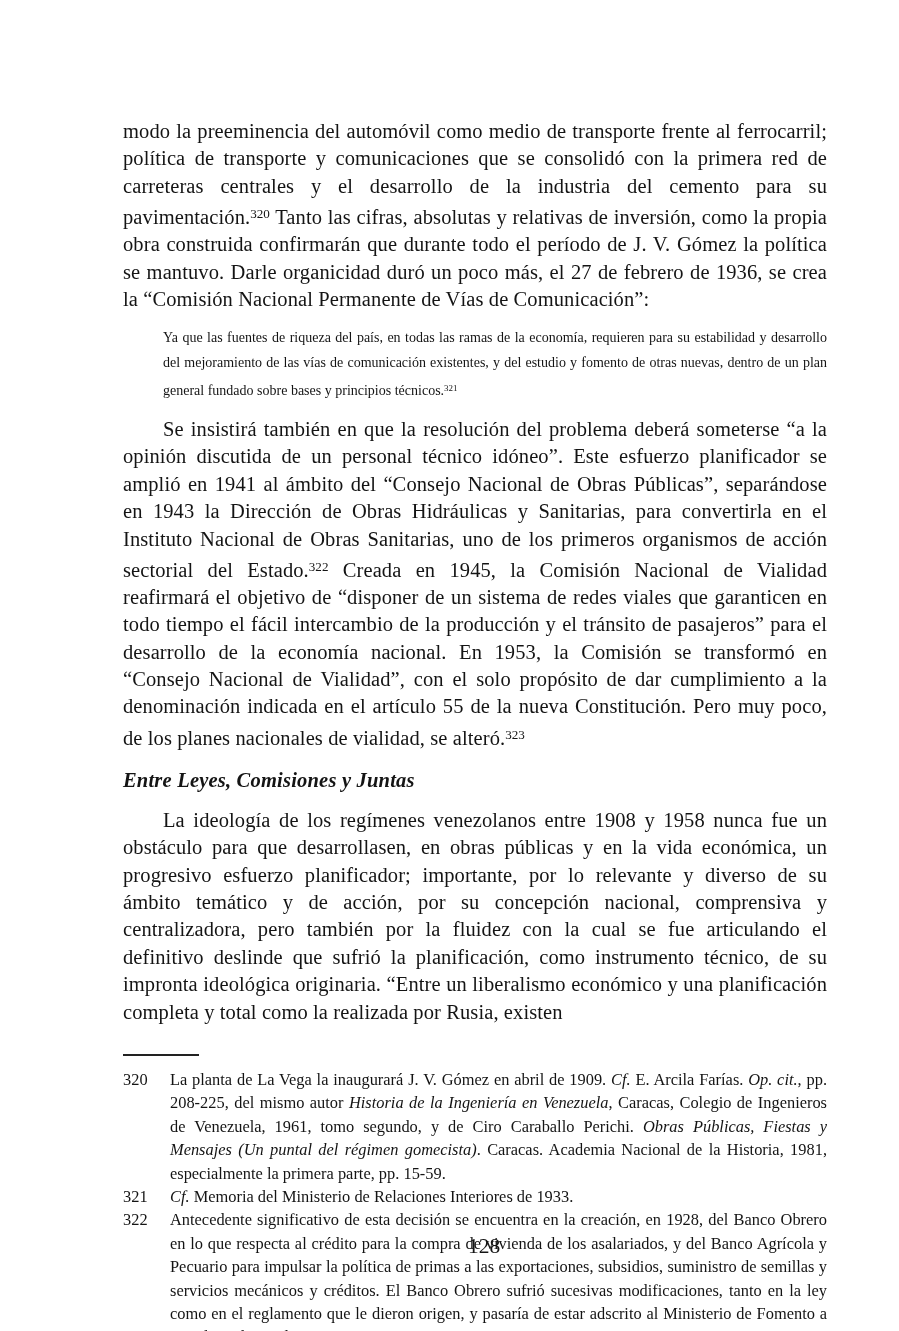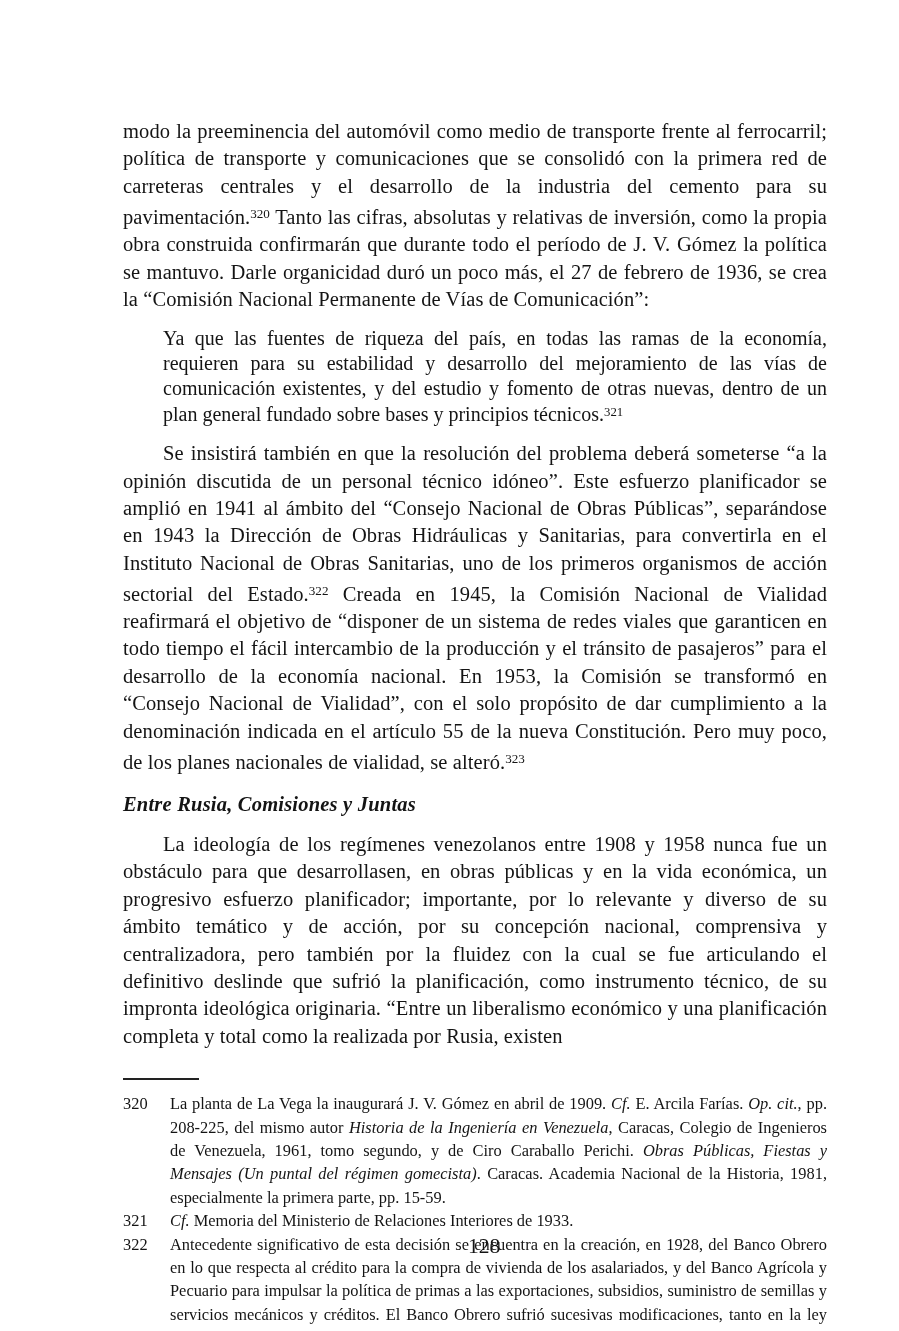--- a/index.html
+++ b/index.html
@@ -18,21 +18,21 @@
   .body-text p {
     margin: 0;
     font-size: 20.5px;
     line-height: 27.4px;
     text-align: justify;
     letter-spacing: 0.1px;
   }
   .body-text p.indent { text-indent: 40px; }
   blockquote.quote {
     margin: 13px 0 13px 40px;
-    font-size: 20px;
+    font-size: 14px;
     line-height: 24.6px;
     text-align: justify;
   }
   h3.section-heading {
     margin: 17px 0 15px 0;
     font-size: 20.5px;
     font-weight: bold;
     font-style: italic;
     letter-spacing: 0.2px;
   }
@@ -75,21 +75,21 @@
 
 <div class="page">
   <div class="body-text">
 
     <p><span>modo la preeminencia del automóvil como medio de transporte frente al ferrocarril; política de transporte y comunicaciones que se consolidó con la primera red de carreteras centrales y el desarrollo de la industria del cemento para su pavimentación.</span><span class="sup">320</span><span> Tanto las cifras, absolutas y relativas de inversión, como la propia obra construida confirmarán que durante todo el período de J. V. Gómez la política se mantuvo. Darle organicidad duró un poco más, el 27 de febrero de 1936, se crea la “Comisión Nacional Permanente de Vías de Comunicación”:</span></p>
 
     <blockquote class="quote"><span>Ya que las fuentes de riqueza del país, en todas las ramas de la economía, requieren para su estabilidad y desarrollo del mejoramiento de las vías de comunicación existentes, y del estudio y fomento de otras nuevas, dentro de un plan general fundado sobre bases y principios técnicos.</span><span class="sup">321</span></blockquote>
 
     <p class="indent"><span>Se insistirá también en que la resolución del problema deberá someterse “a la opinión discutida de un personal técnico idóneo”. Este esfuerzo planificador se amplió en 1941 al ámbito del “Consejo Nacional de Obras Públicas”, separándose en 1943 la Dirección de Obras Hidráulicas y Sanitarias, para convertirla en el Instituto Nacional de Obras Sanitarias, uno de los primeros organismos de acción sectorial del Estado.</span><span class="sup">322</span><span> Creada en 1945, la Comisión Nacional de Vialidad reafirmará el objetivo de “disponer de un sistema de redes viales que garanticen en todo tiempo el fácil intercambio de la producción y el tránsito de pasajeros” para el desarrollo de la economía nacional. En 1953, la Comisión se transformó en “Consejo Nacional de Vialidad”, con el solo propósito de dar cumplimiento a la denominación indicada en el artículo 55 de la nueva Constitución. Pero muy poco, de los planes nacionales de vialidad, se alteró.</span><span class="sup">323</span></p>
 
-    <h3 class="section-heading">Entre Rusia, Comisiones y Juntas</h3>
+    <h3 class="section-heading">Entre Leyes, Comisiones y Juntas</h3>
 
     <p class="indent"><span>La ideología de los regímenes venezolanos entre 1908 y 1958 nunca fue un obstáculo para que desarrollasen, en obras públicas y en la vida económica, un progresivo esfuerzo planificador; importante, por lo relevante y diverso de su ámbito temático y de acción, por su concepción nacional, comprensiva y centralizadora, pero también por la fluidez con la cual se fue articulando el definitivo deslinde que sufrió la planificación, como instrumento técnico, de su impronta ideológica originaria. “Entre un liberalismo económico y una planificación completa y total como la realizada por Rusia, existen</span></p>
 
     <hr class="fn-rule">
 
     <div class="footnotes" id="footnotes">
         <div class="fn">
           <span class="fn-num">320</span>
           <span class="fn-text"><span>La planta de La Vega la inaugurará J. V. Gómez en abril de 1909. </span><span class="i">Cf.</span><span> E. Arcila Farías. </span><span class="i">Op. cit.</span><span>, pp. 208-225, del mismo autor </span><span class="i">Historia de la Ingeniería en Venezuela</span><span>, Caracas, Colegio de Ingenieros de Venezuela, 1961, tomo segundo, y de Ciro Caraballo Perichi. </span><span class="i">Obras Públicas, Fiestas y Mensajes (Un puntal del régimen gomecista)</span><span>. Caracas. Academia Nacional de la Historia, 1981, especialmente la primera parte, pp. 15-59.</span></span>
         </div>

